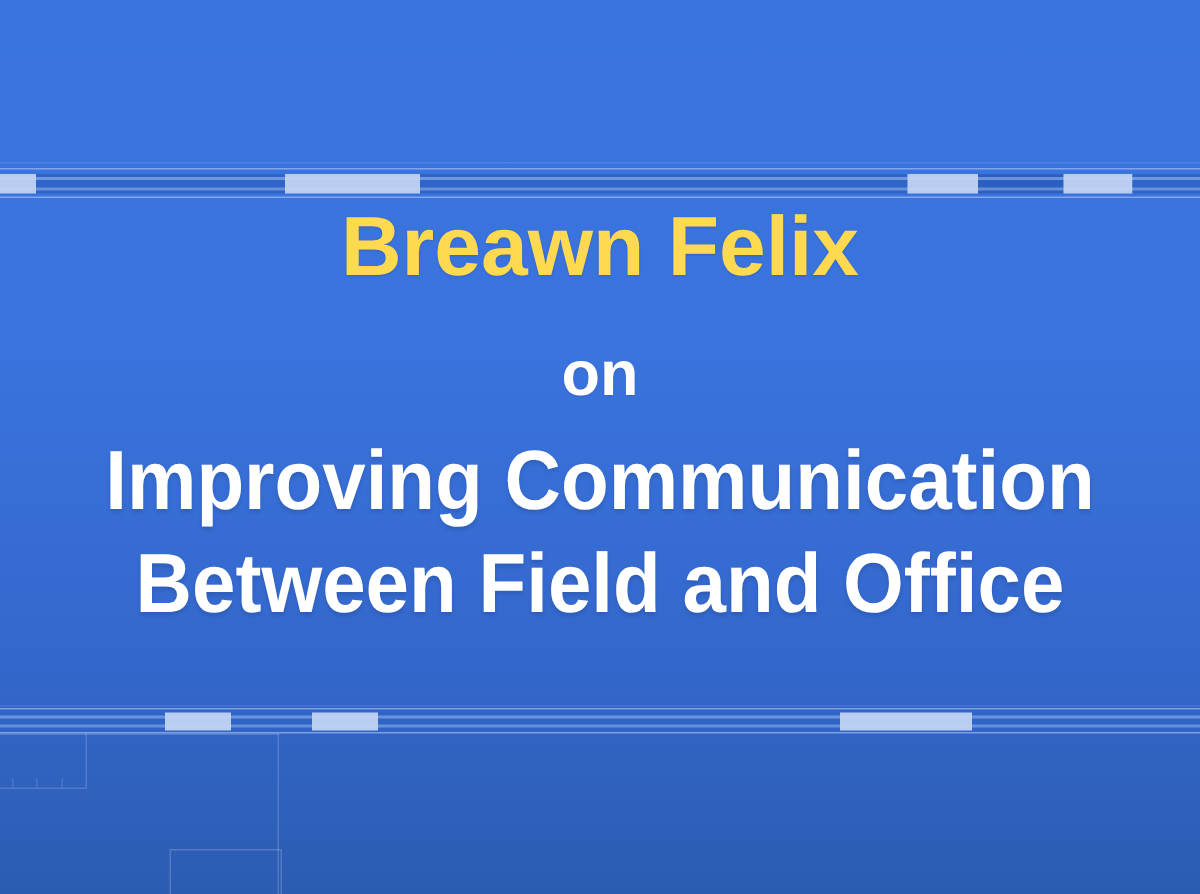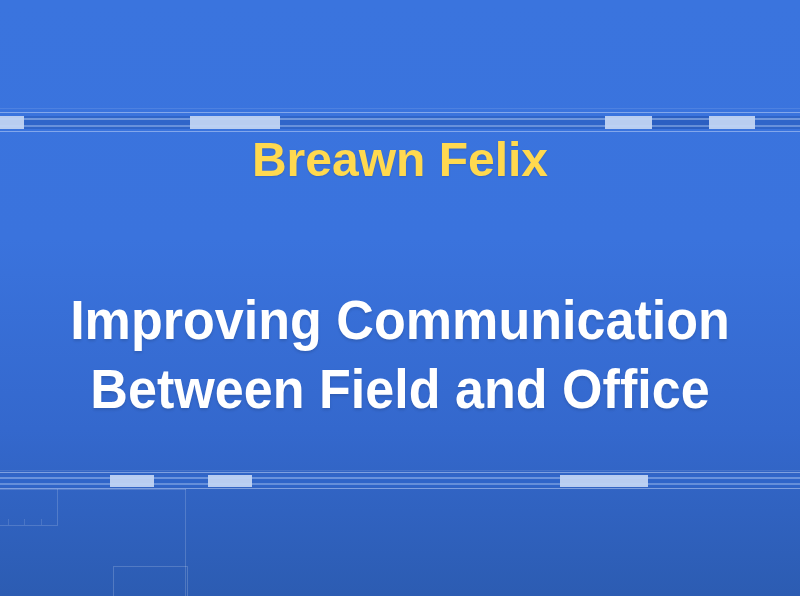--- a/index.html
+++ b/index.html
@@ -75,21 +75,21 @@
     flex-direction: column;
     align-items: center;
   }
   .speaker-name {
     position: absolute;
     top: 136px;
     left: 0;
     width: 800px;
     text-align: center;
     color: #ffd94f;
-    font-size: 48px;
+    font-size: 56px;
     font-weight: bold;
     line-height: 1.0;
     letter-spacing: 0px;
     text-shadow: 0 1px 2px rgba(0,0,0,0.12);
   }
   .connector {
     position: absolute;
     top: 228px;
     left: 0;
     width: 800px;
@@ -151,20 +151,21 @@
     </div>
 
     <div class="band-rule" style="top:118px; background:rgba(190,212,247,0.45);"></div>
     <div class="band-rule" style="top:125px; background:rgba(190,212,247,0.40);"></div>
     <div class="band-rule thin" style="top:131px;"></div>
   </div>
 
   <div class="content">
     <div class="speaker-name">Breawn Felix</div>
 
+    <div class="connector">on</div>
 
     <div class="topic topic-l1">Improving Communication</div>
 
     <div class="topic topic-l2">Between Field and Office</div>
   </div>
 
   <div>
     <div class="band-rule thin" style="top:472px;"></div>
     <div class="band" style="top:475px; height:12px;">
       <div class="seg seg-dark" style="width:110px;"></div>

